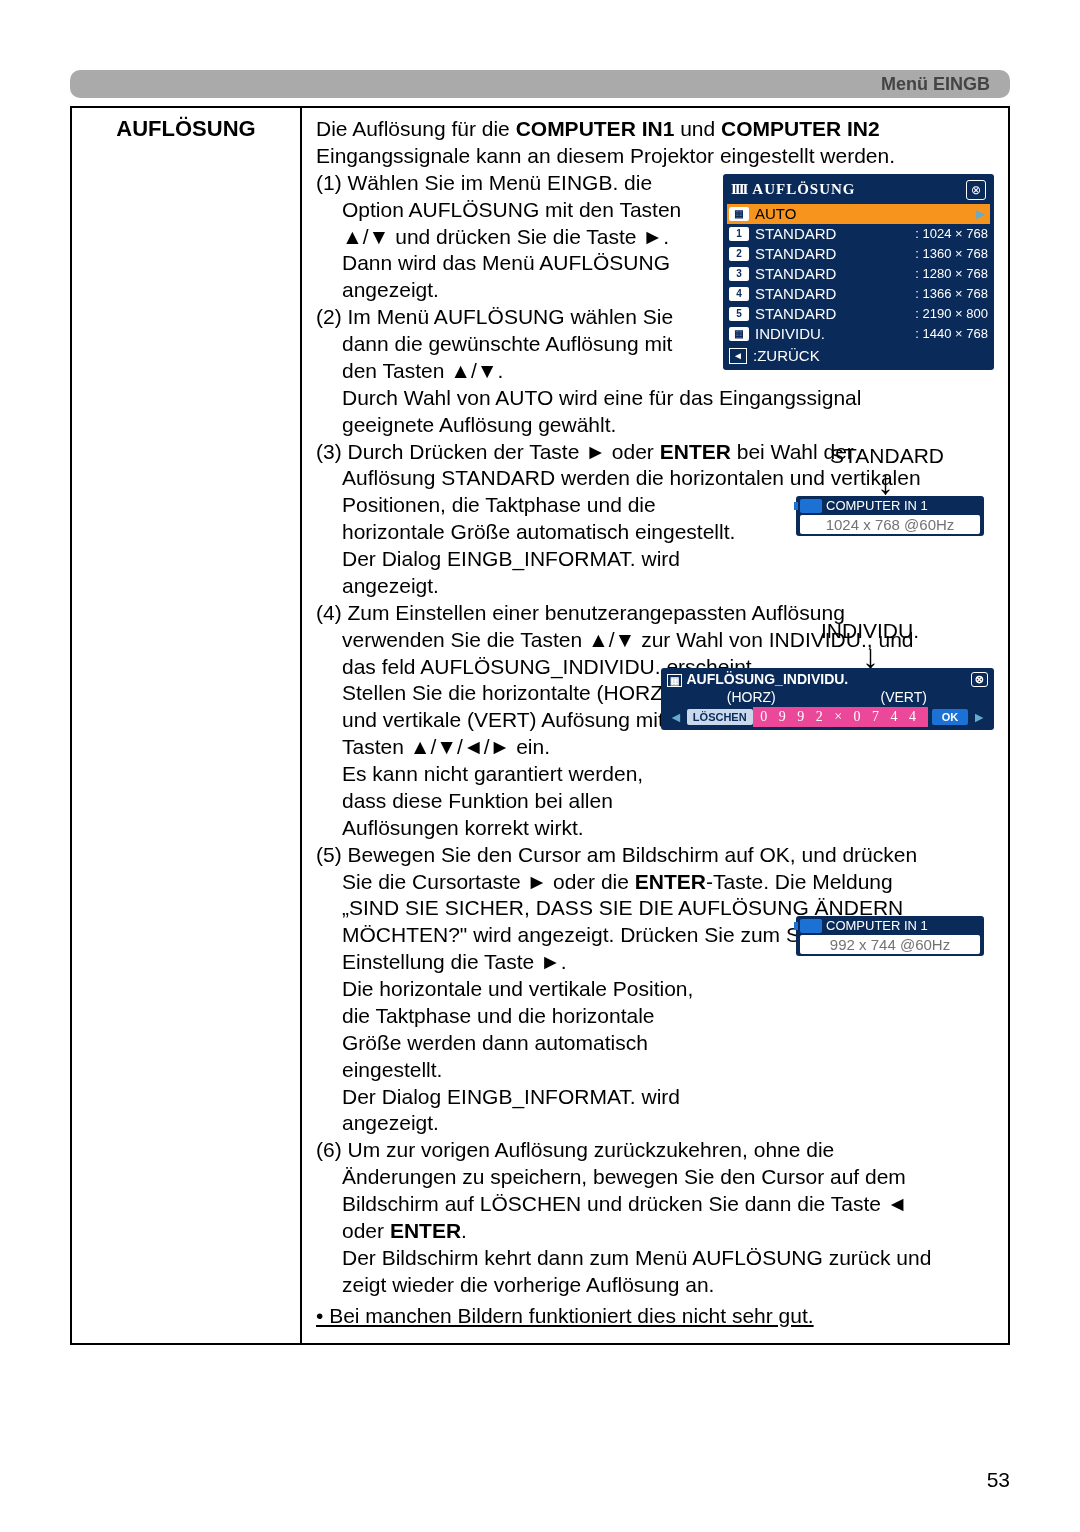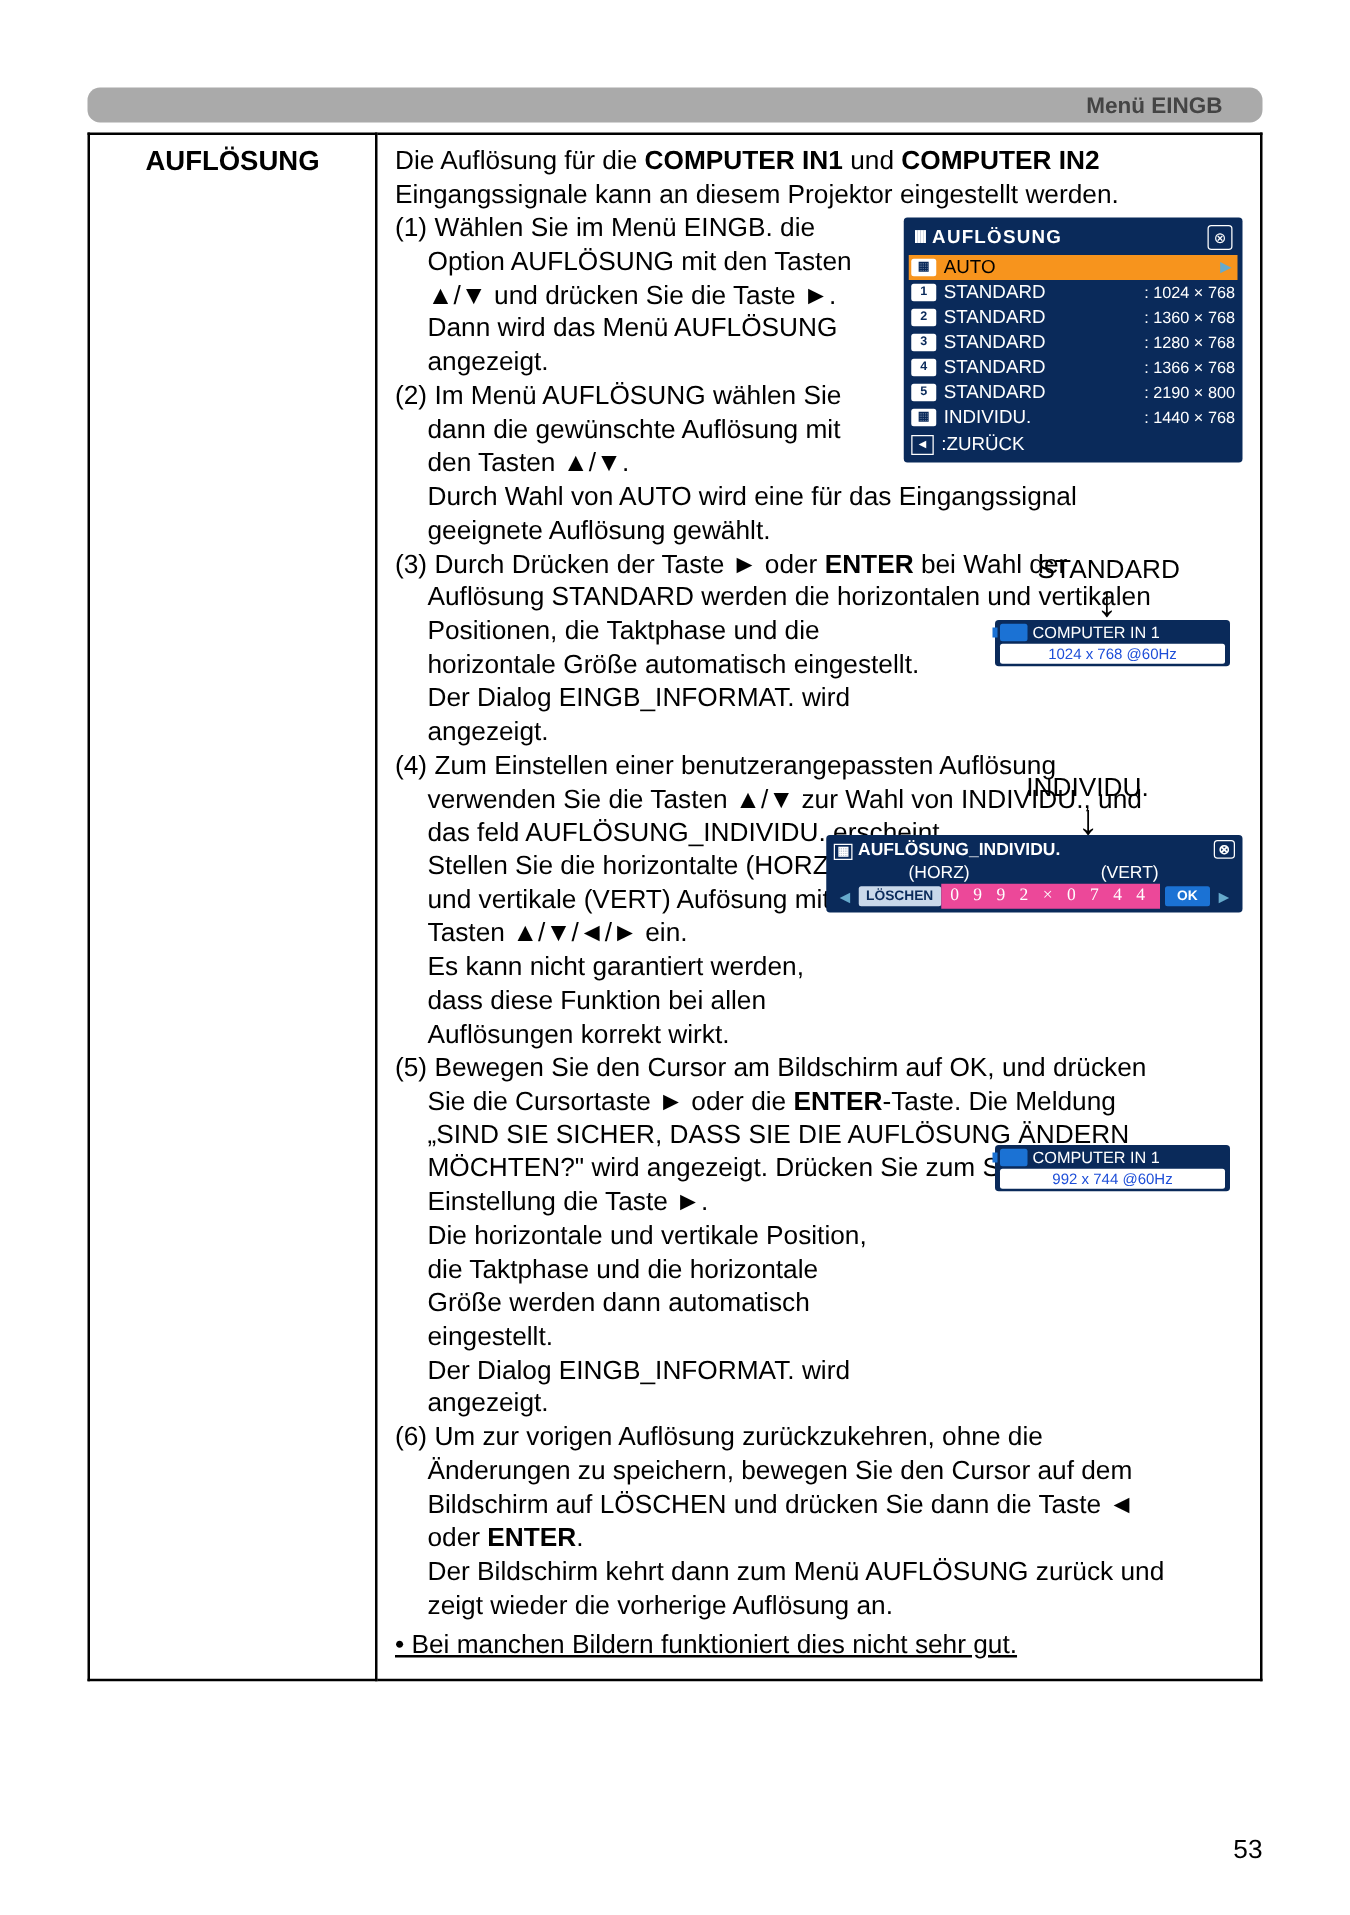--- a/index.html
+++ b/index.html
@@ -12,21 +12,21 @@
     position: relative;
   }
   .page {
     padding: 70px 70px 40px 70px;
   }
   .header-bar {
     background: #aaa;
     border-radius: 10px;
     height: 28px;
     line-height: 28px;
-    padding-right: 32px;
+    padding-right: 20px;
     text-align: right;
     font-weight: bold;
     color: #444;
     font-size: 18px;
     margin-bottom: 8px;
   }
   table.main {
     width: 100%;
     border-collapse: collapse;
     border: 2px solid #000;
@@ -72,21 +72,21 @@
     font-size: 15px;
     border-radius: 3px;
     padding: 4px;
     line-height: 18px;
   }
   .osd-menu .row { display:flex; align-items:center; padding: 1px 2px; }
   .osd-menu .row.sel { background:#f7941d; color:#000; }
   .osd-menu .tag { display:inline-block; width:20px; height:14px; margin-right:6px; background:#fff; color:#0a2a5a; font-size:10px; text-align:center; line-height:14px; font-weight:bold; border-radius:2px;}
   .osd-menu .name { flex:1; }
   .osd-menu .val { font-size:13px; }
-  .osd-menu .title-row { display:flex; justify-content:space-between; align-items:center; padding:2px 4px 4px 4px;}
+  .osd-menu .title-row { display:flex; justify-content:space-between; padding:2px 4px 4px 4px;font-family:Liberation Serif, serif;}
   .osd-menu .title-row .t { font-weight:bold; letter-spacing:1px; }
   .osd-menu .corner { width:18px;height:18px;border:1px solid #fff;border-radius:3px;display:flex;align-items:center;justify-content:center;font-size:12px;}
   .osd-menu .chev { color:#6ac; padding-left:6px;}
   .osd-menu .zrow { display:flex; align-items:center; padding:1px 2px; margin-top:2px;}
   .osd-menu .zrow .zicon { width:16px;height:14px;border:1px solid #fff;margin-right:6px;font-size:10px;line-height:14px;text-align:center;}
 
   
   .float-label {
     position:absolute;
     font-size:21px;
@@ -103,21 +103,21 @@
     color:#fff;
     border-radius:3px;
     padding:2px 4px;
     font-size:15px;
     width:180px;
   }
   .chip .row1 { display:flex;align-items:center; }
   .chip .cam { display:inline-block;width:22px;height:14px;background:#1b72d4;margin-right:4px;border-radius:2px;position:relative;}
   .chip .cam::before{content:"";position:absolute;left:-6px;top:3px;width:4px;height:8px;background:#1b72d4;}
   .chip .src { font-size:13px;}
-  .chip .res { background:#fff;color:#1d4ed8;font-size:12px;text-align:center;border-radius:2px;margin-top:2px;padding:1px 2px;}
+  .chip .res { background:#fff;color:#737373;font-size:15px;text-align:center;border-radius:2px;margin-top:2px;padding:1px 2px;}
 
   
   .osd-indiv {
     position:absolute;
     right:0;
     width:325px;
     background:#0a2a5a;
     color:#fff;
     font-size:14px;
     border-radius:3px;

